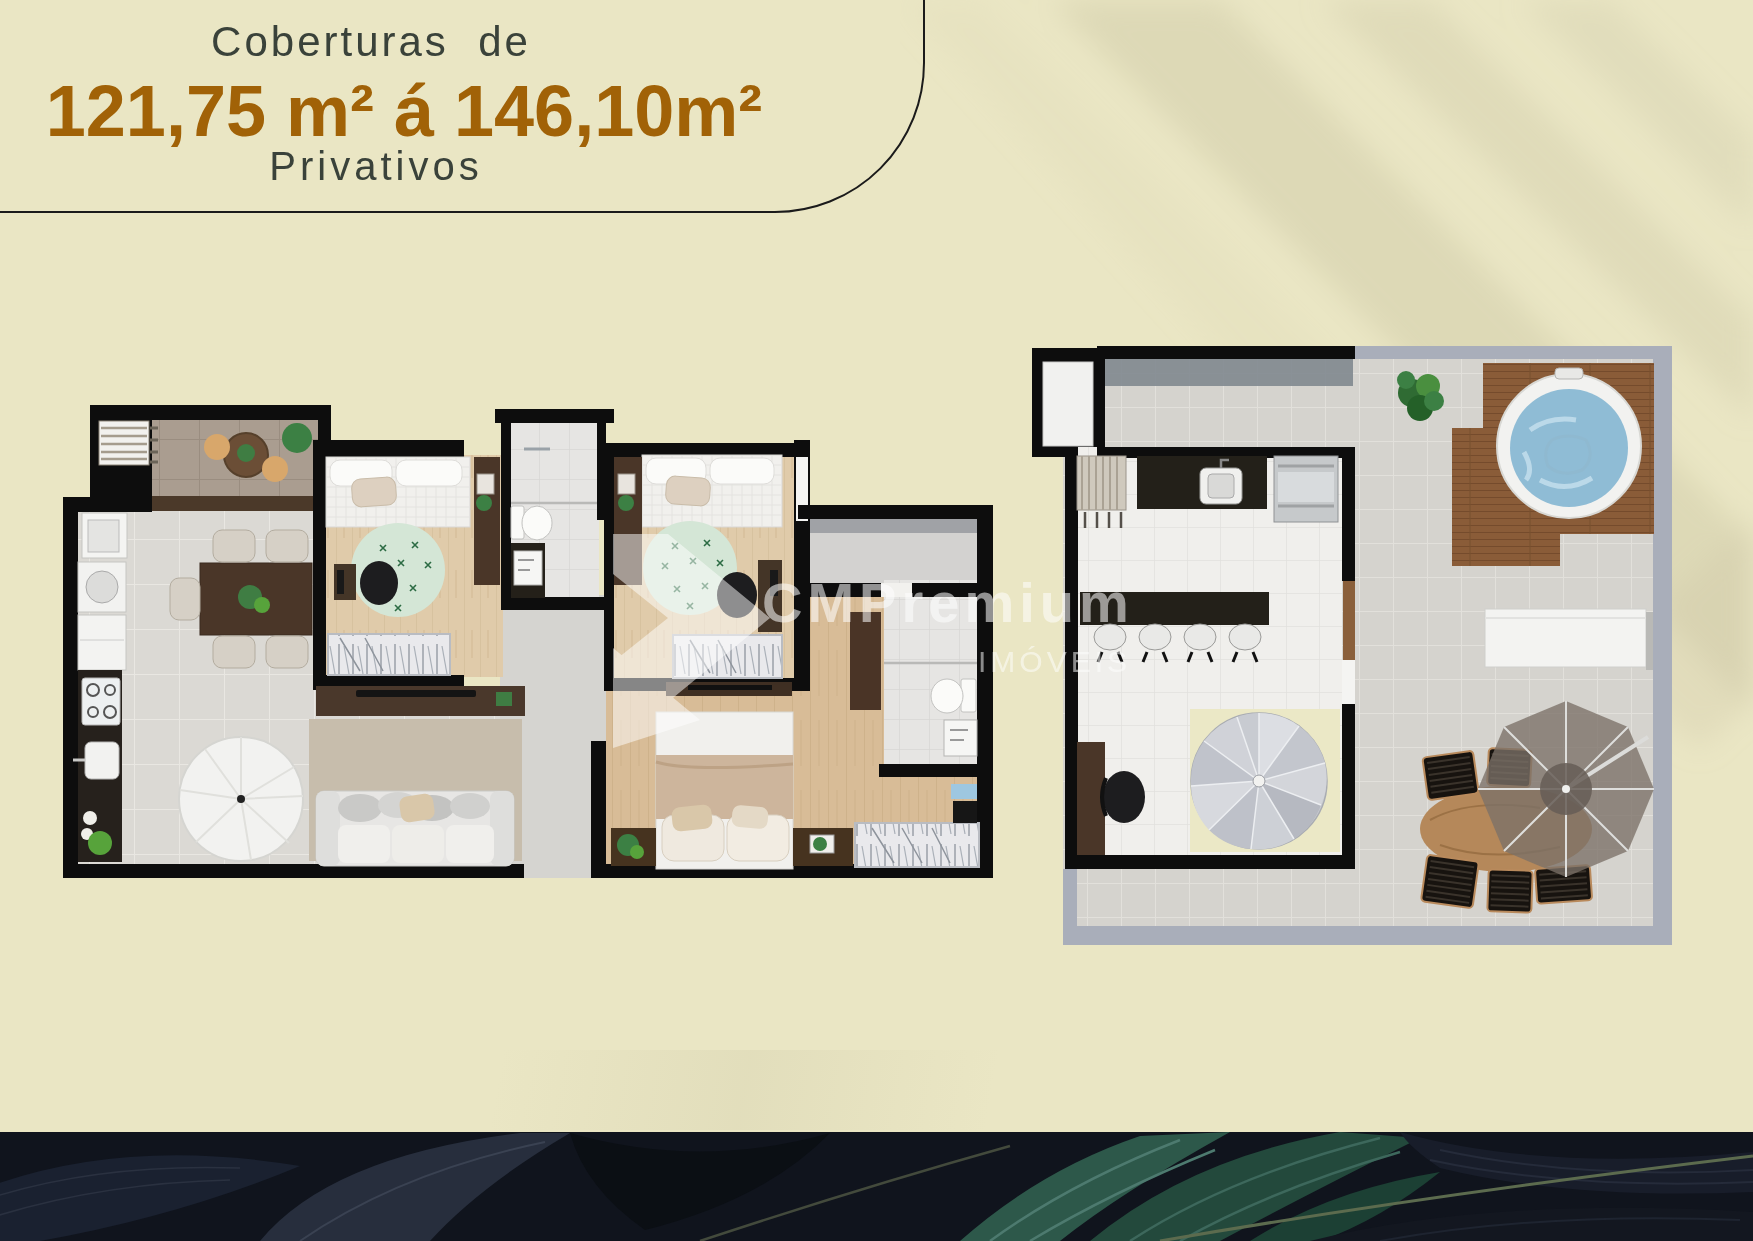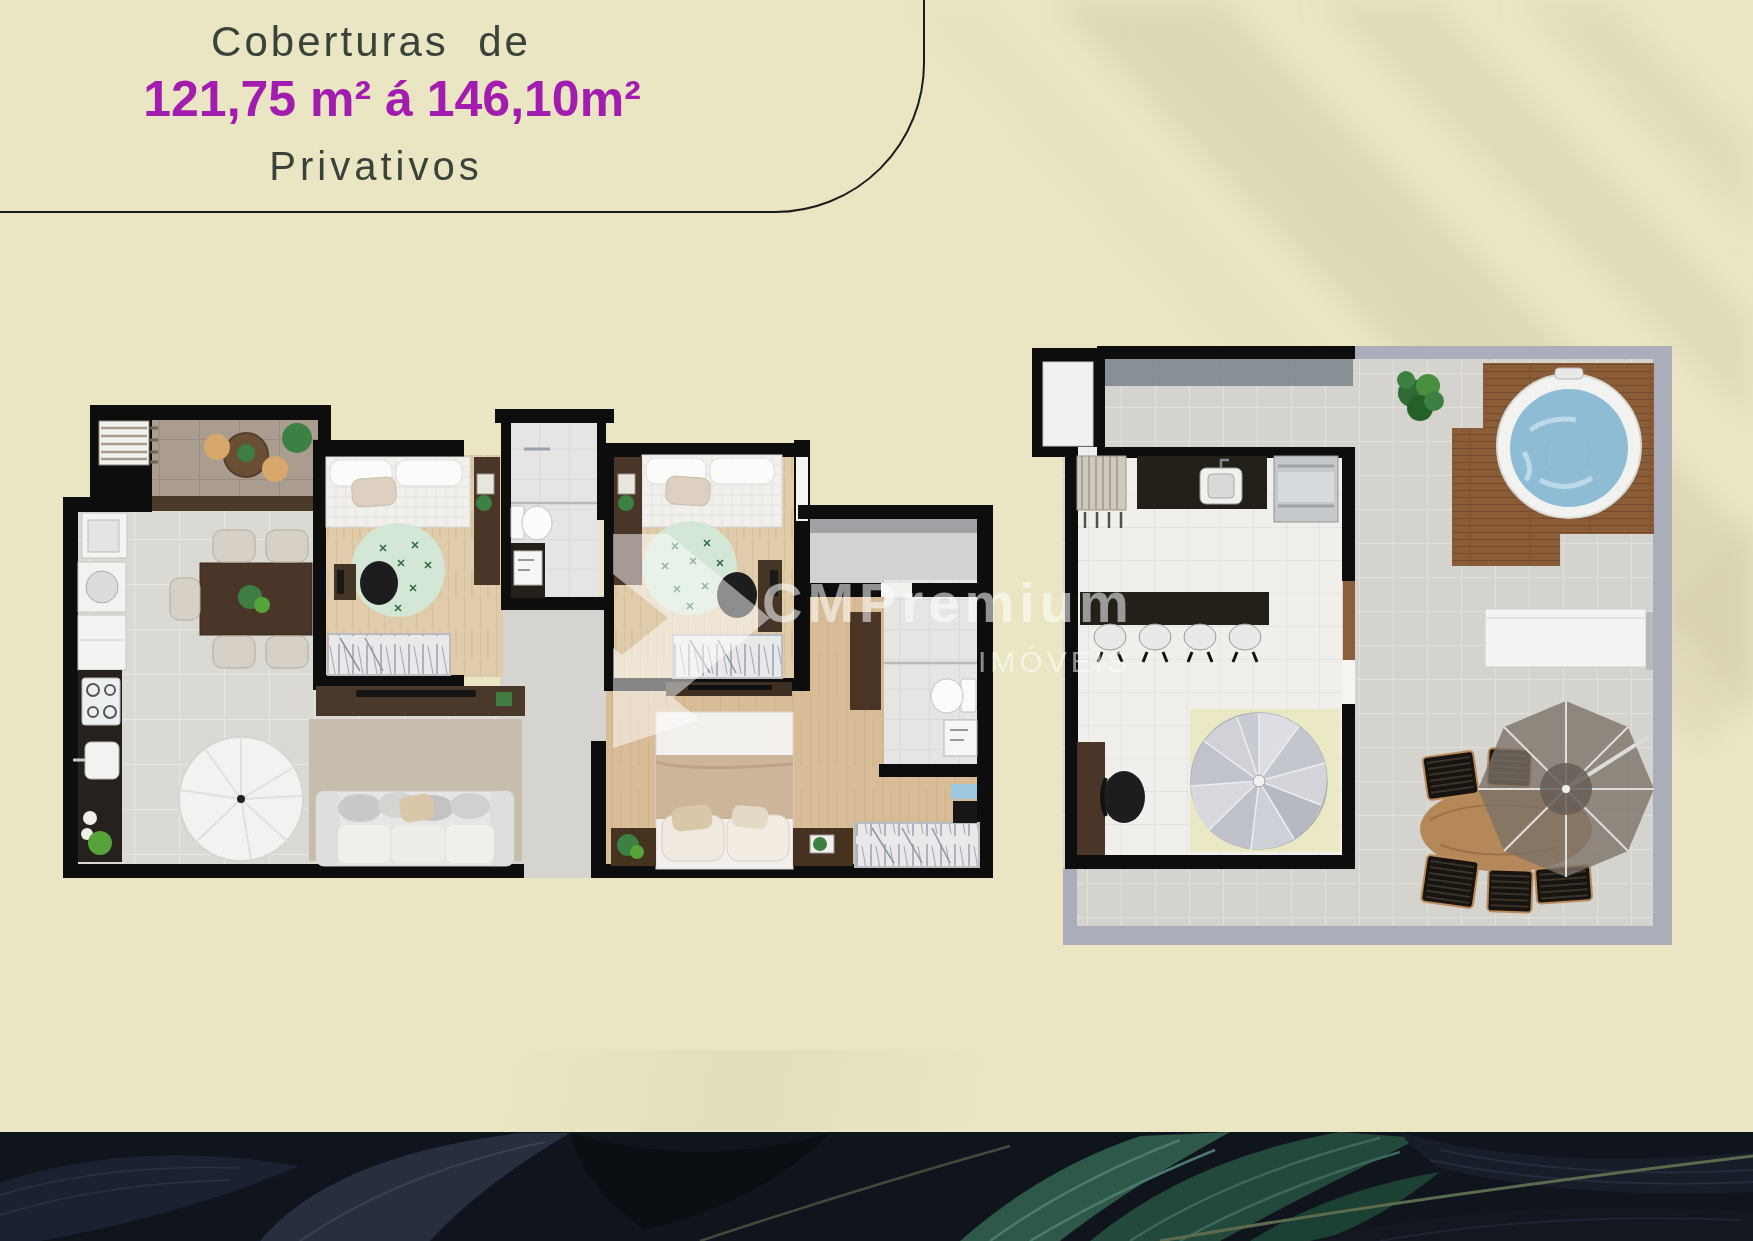--- a/index.html
+++ b/index.html
@@ -25,21 +25,21 @@
 </g>
 </svg>
 </div>
 
 <div class="abs" style="left:430px;top:1050px;width:700px;height:80px;background:linear-gradient(100deg,rgba(190,185,150,0) 10%,rgba(190,185,150,0.18) 45%,rgba(190,185,150,0) 80%);"></div>
 
 <div class="abs" style="left:-80px;top:-80px;width:1001px;height:289px;border:2.5px solid #1b1b1b;border-radius:0 0 150px 0;"></div>
 
 <div class="abs" style="left:-9px;top:18px;width:760px;text-align:center;font-size:42px;letter-spacing:3px;color:#3a423a;font-weight:500;">Coberturas&nbsp; de</div>
 
-<div class="abs" style="left:12px;top:70px;width:760px;text-align:center;font-size:50px;letter-spacing:0px;color:#a21caf;font-weight:bold;">121,75 m² á 146,10m²</div>
+<div class="abs" style="left:24px;top:70px;width:760px;text-align:center;font-size:72px;letter-spacing:0px;color:#a16207;font-weight:bold;">121,75 m² á 146,10m²</div>
 
 <div class="abs" style="left:-4px;top:144px;width:760px;text-align:center;font-size:40px;letter-spacing:4px;color:#3a423a;">Privativos</div>
 
 <svg class="abs" style="left:55px;top:395px;" width="950" height="495" viewBox="55 395 950 495">
 <defs>
 <pattern id="tileG" width="45" height="45" patternUnits="userSpaceOnUse">
   <rect width="45" height="45" fill="#dbd9d4"></rect>
   <path d="M45 0V45M0 45H45" stroke="#e9e7e2" stroke-width="2" fill="none"></path>
 </pattern>
 <pattern id="woodV" width="16" height="60" patternUnits="userSpaceOnUse">

